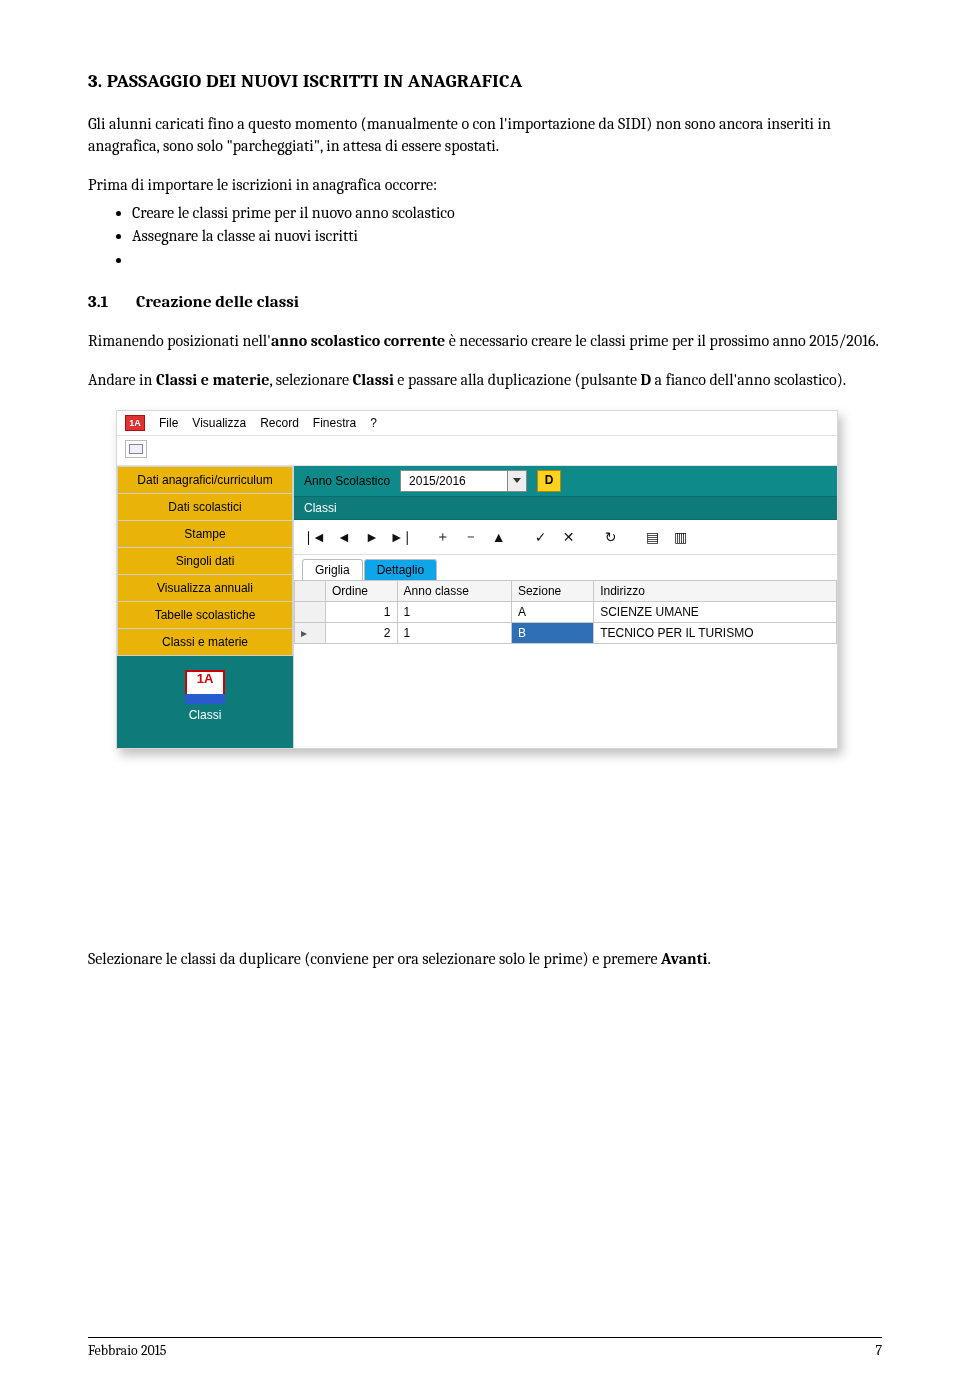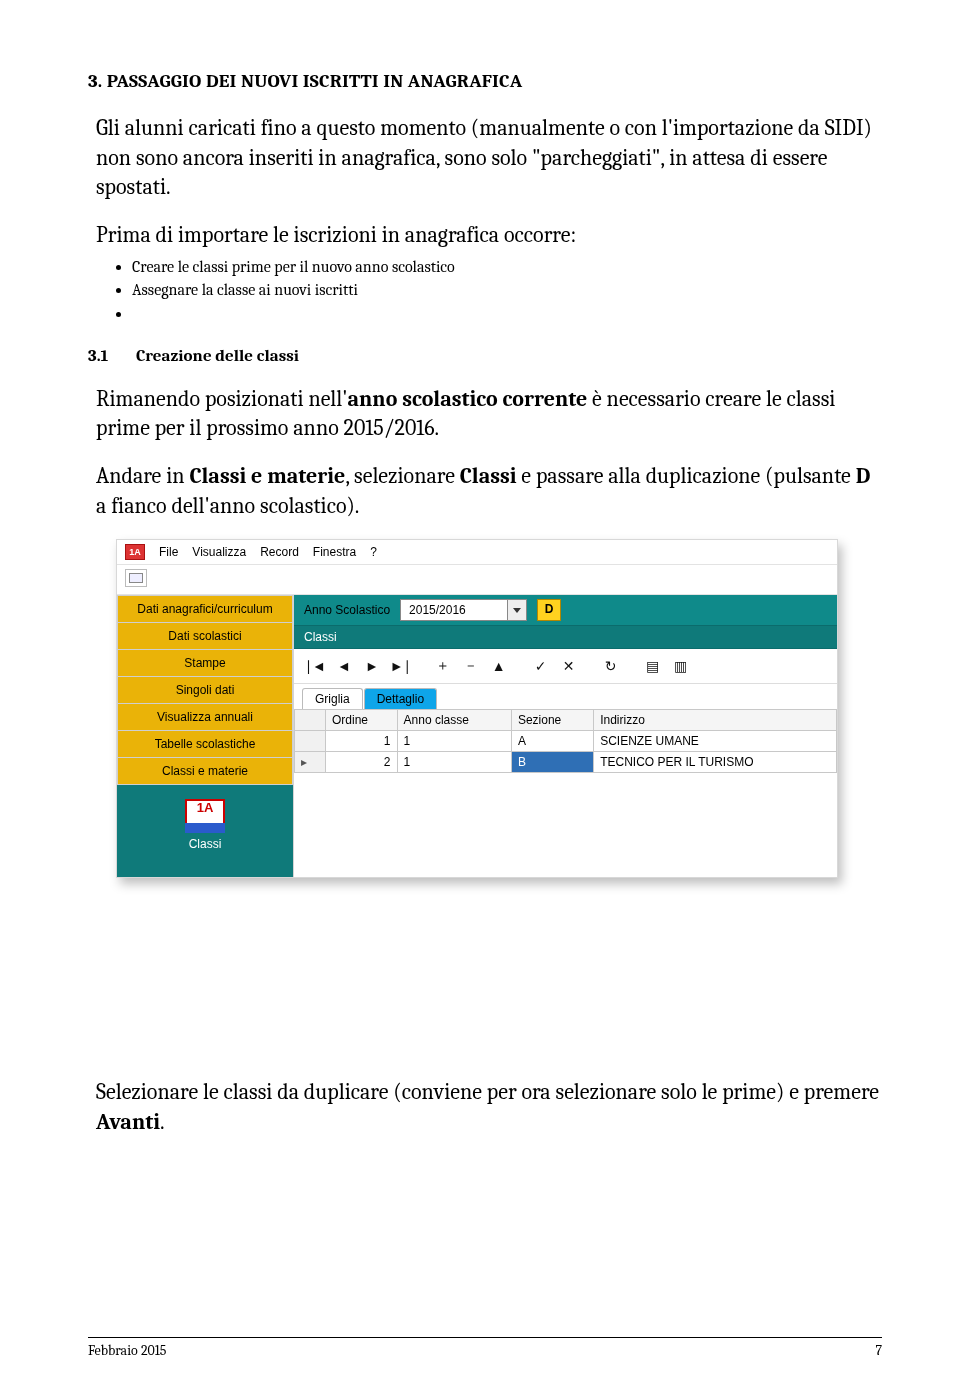--- a/index.html
+++ b/index.html
@@ -16,23 +16,23 @@
     box-sizing: border-box;
     position: relative;
   }
   h2.section-title {
     font-size: 19px;
     font-weight: bold;
     margin: 0 0 22px 0;
     letter-spacing: 0.2px;
   }
   p.body {
-    font-size: 22px;
+    font-size: 16px;
     line-height: 1.35;
-    margin: 0 0 18px 8px;
+    margin: 0 0 18px 0;
   }
   ul.bullets {
     margin: 0 0 20px 0;
     padding-left: 44px;
   }
   ul.bullets li {
     font-size: 16px;
     line-height: 1.35;
     margin-bottom: 2px;
   }

